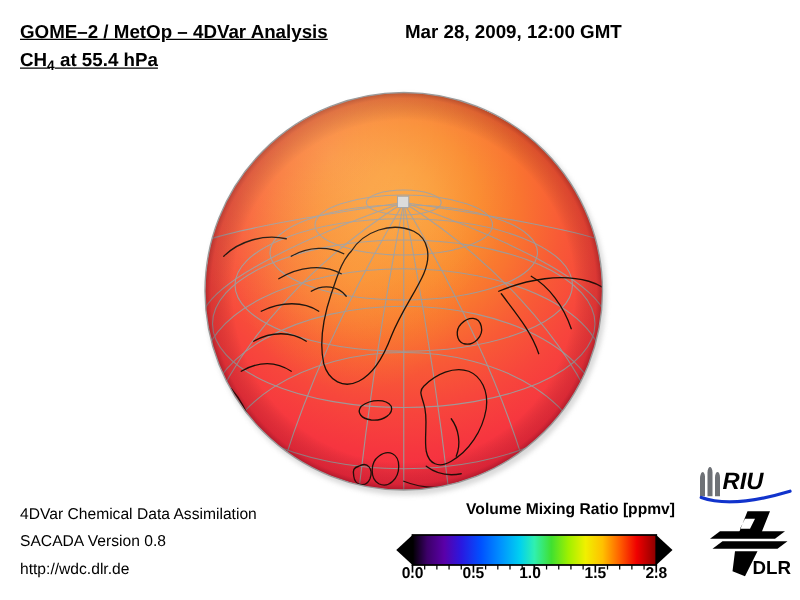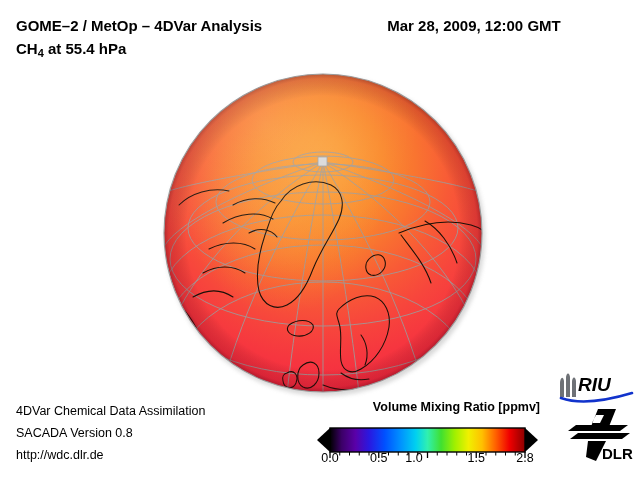--- a/index.html
+++ b/index.html
@@ -15,27 +15,28 @@
     font-family: "Liberation Sans", sans-serif;
     color: #000000;
   }
 
   
   #header-left {
     position: absolute;
     left: 16px;
     top: 14px;
     width: 330px;
+    text-decoration: underline;
   }
   #header-right {
     position: absolute;
     right: 16px;
     top: 14px;
     width: 300px;
-    text-align: center;
+    text-align: left;
   }
   .hline {
     font-size: 15px;
     font-weight: bold;
     line-height: 23px;
     white-space: nowrap;
   }
   .sub {
     font-size: 11px;
     vertical-align: -3px;
@@ -104,21 +105,21 @@
   #cb-labels {
     position: absolute;
     top: 33px;
     left: 0;
     width: 235px;
     height: 16px;
   }
   .cb-label {
     position: absolute;
     font-size: 12.5px;
-    font-weight: normal;
+    font-weight: bold;
     transform: translateX(-50%);
     white-space: nowrap;
   }
 
   
   #riu-logo {
     position: absolute;
     left: 558px;
     top: 371px;
     width: 78px;
@@ -344,21 +345,21 @@
           <line x1="156.5" x2="156.5" y1="34" y2="37.5" stroke-width="1"></line>
           <line x1="176.00000000000003" x2="176.00000000000003" y1="34" y2="37.5" stroke-width="1"></line>
           <line x1="185.75000000000003" x2="185.75000000000003" y1="34" y2="37.5" stroke-width="1"></line>
           <line x1="195.50000000000006" x2="195.50000000000006" y1="34" y2="37.5" stroke-width="1"></line>
           <line x1="205.25000000000006" x2="205.25000000000006" y1="34" y2="37.5" stroke-width="1"></line>
         </g>
     </svg>
     <div id="cb-labels">
         <div class="cb-label" style="left: 20px;">0.0</div>
         <div class="cb-label" style="left: 68.75px;">0.5</div>
-        <div class="cb-label" style="left: 104px;">1.0</div>
+        <div class="cb-label" style="left: 114px;">1.0</div>
         <div class="cb-label" style="left: 166.25px;">1.5</div>
         <div class="cb-label" style="left: 215px;">2.8</div>
       </div>
   </div>
 </div>
 
 <div id="riu-logo">
   <svg width="78" height="32" viewBox="0 0 78 32">
     <g fill="#6e7176">
       <path d="M2 26 L2 12 C 2 7, 5 4, 6 10 L 6 26 Z"></path>

